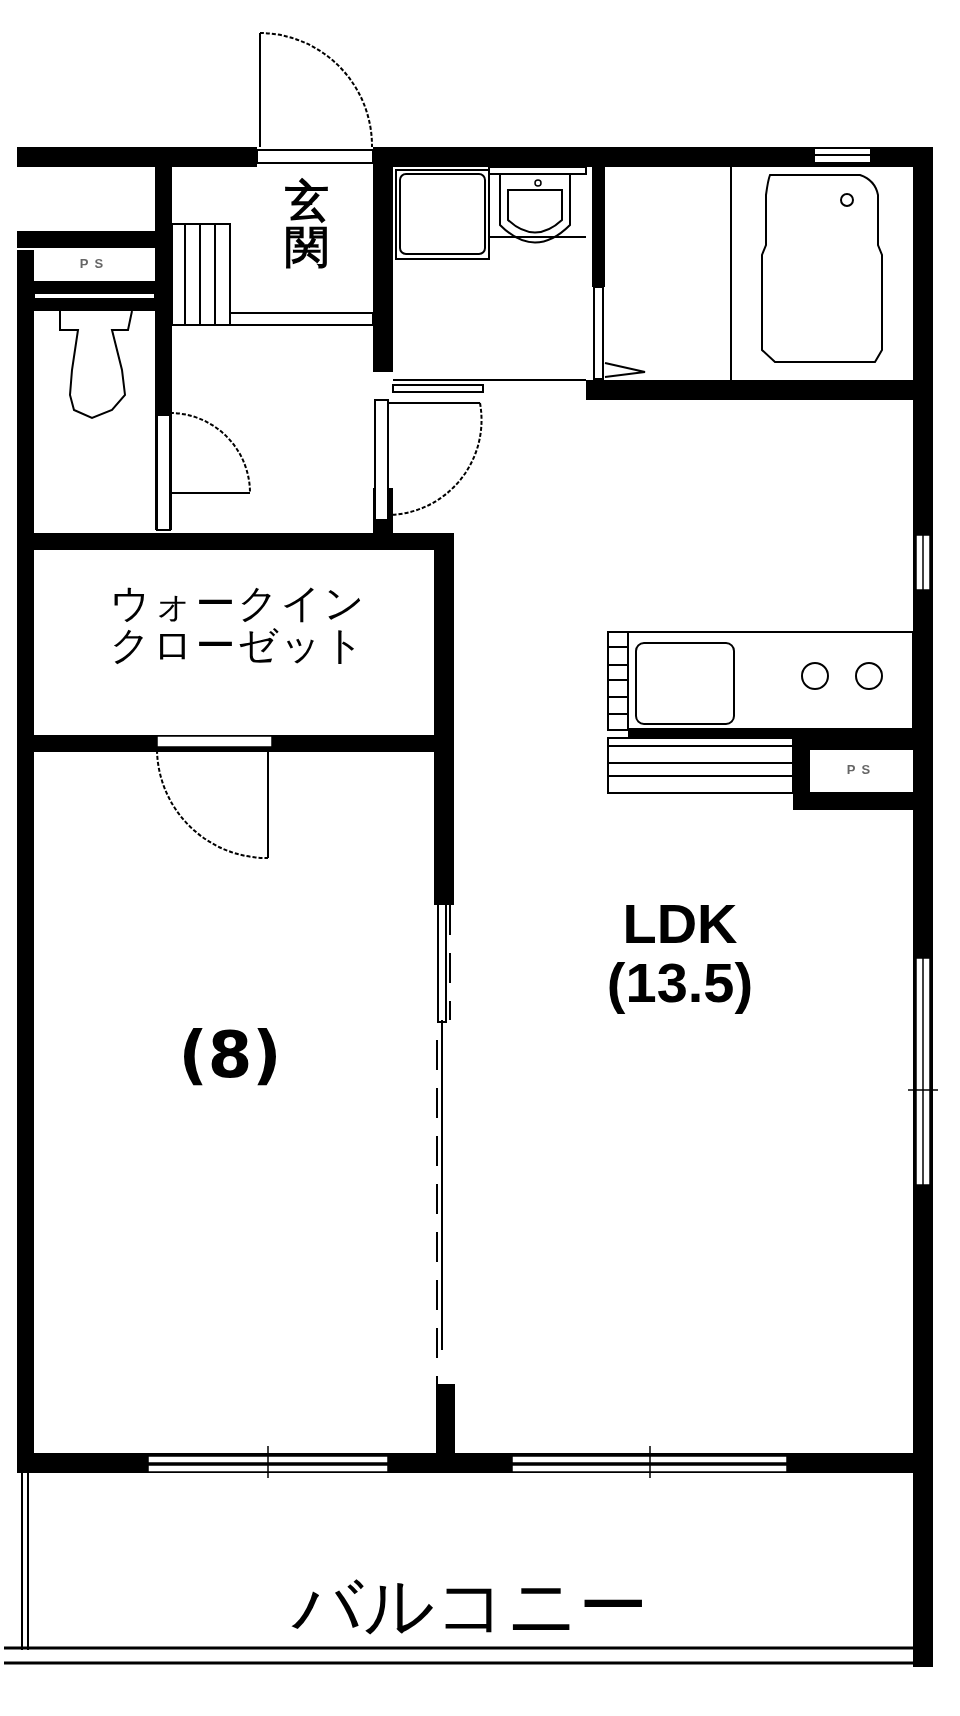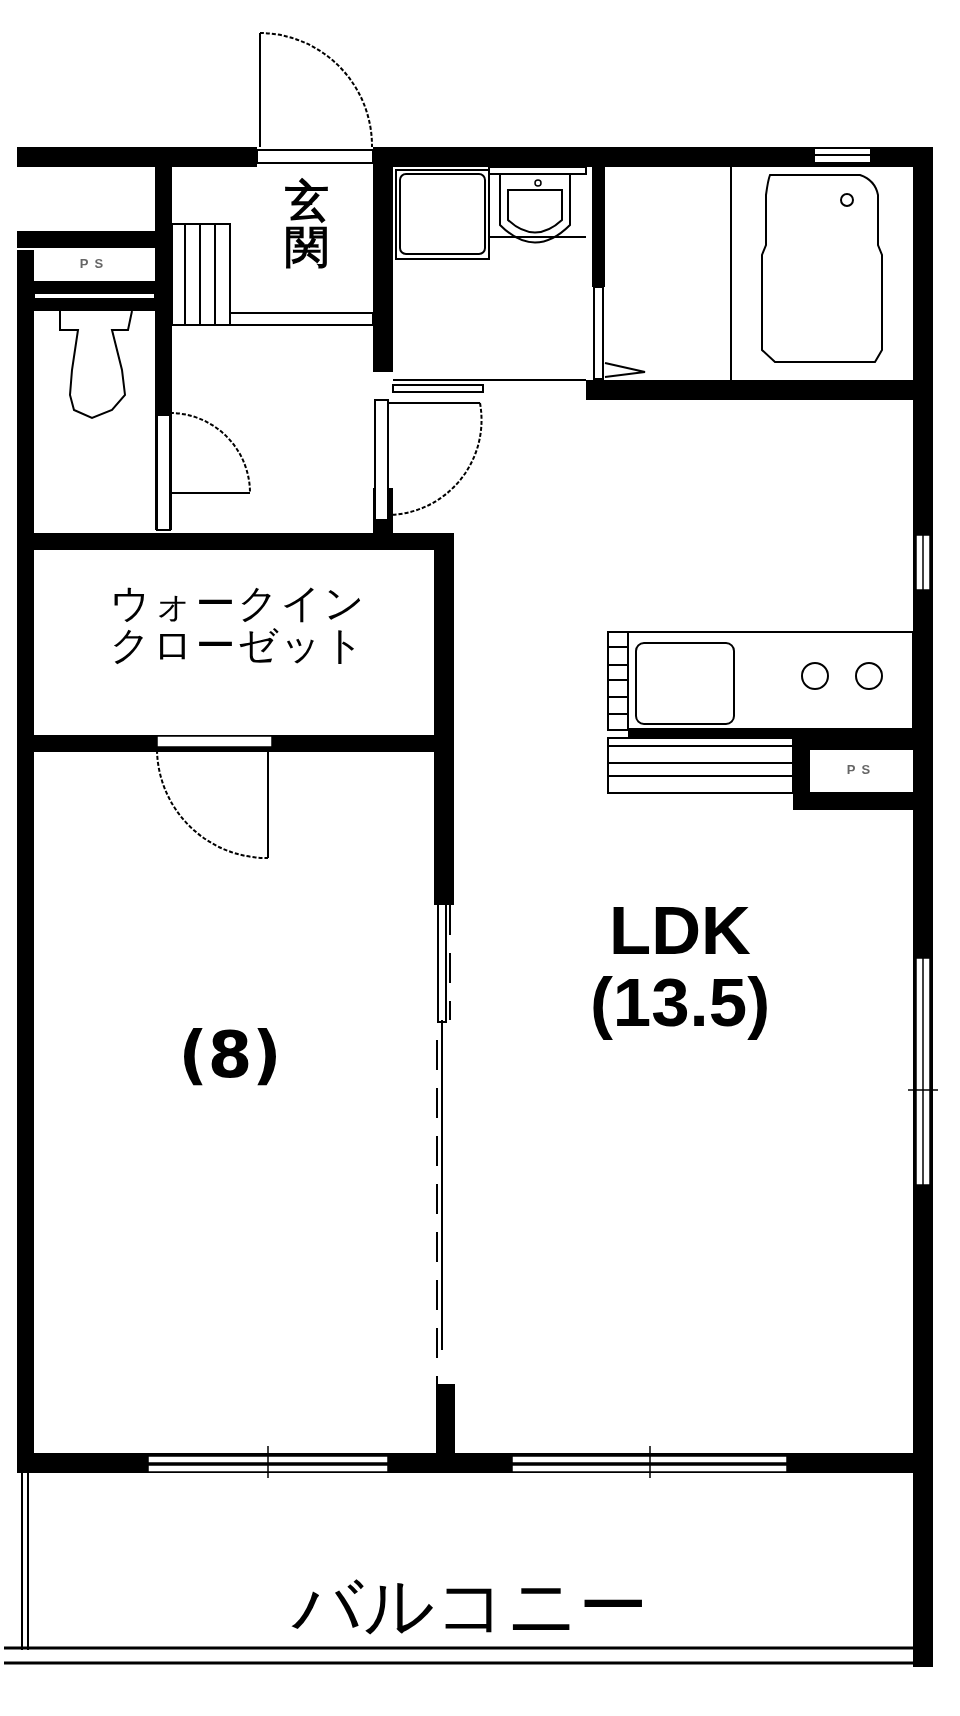--- a/index.html
+++ b/index.html
@@ -186,20 +186,20 @@
   <div>ウォークイン</div>
   <div>クローゼット</div>
 </div>
 
 <div class="ps" style="left:810px; top:762px; width:103px;">PS</div>
 
 <div class="label" style="left:120px; top:1022px; width:220px; font-size:64px; font-family:'DejaVu Sans', sans-serif;">
   <div>(8)</div>
 </div>
 
-<div class="label" style="left:520px; top:895px; width:320px; font-size:69px; font-family:'Liberation Sans', sans-serif;">
+<div class="label" style="left:520px; top:895px; width:320px; font-size:56px; font-family:'Liberation Sans', sans-serif;">
   <div>LDK</div>
   <div>(13.5)</div>
 </div>
 
 <div class="label" style="left:200px; top:1570px; width:540px; font-size:70px; font-weight:normal;">
   <span>バルコニー</span>
 </div>
 
 </body></html>

